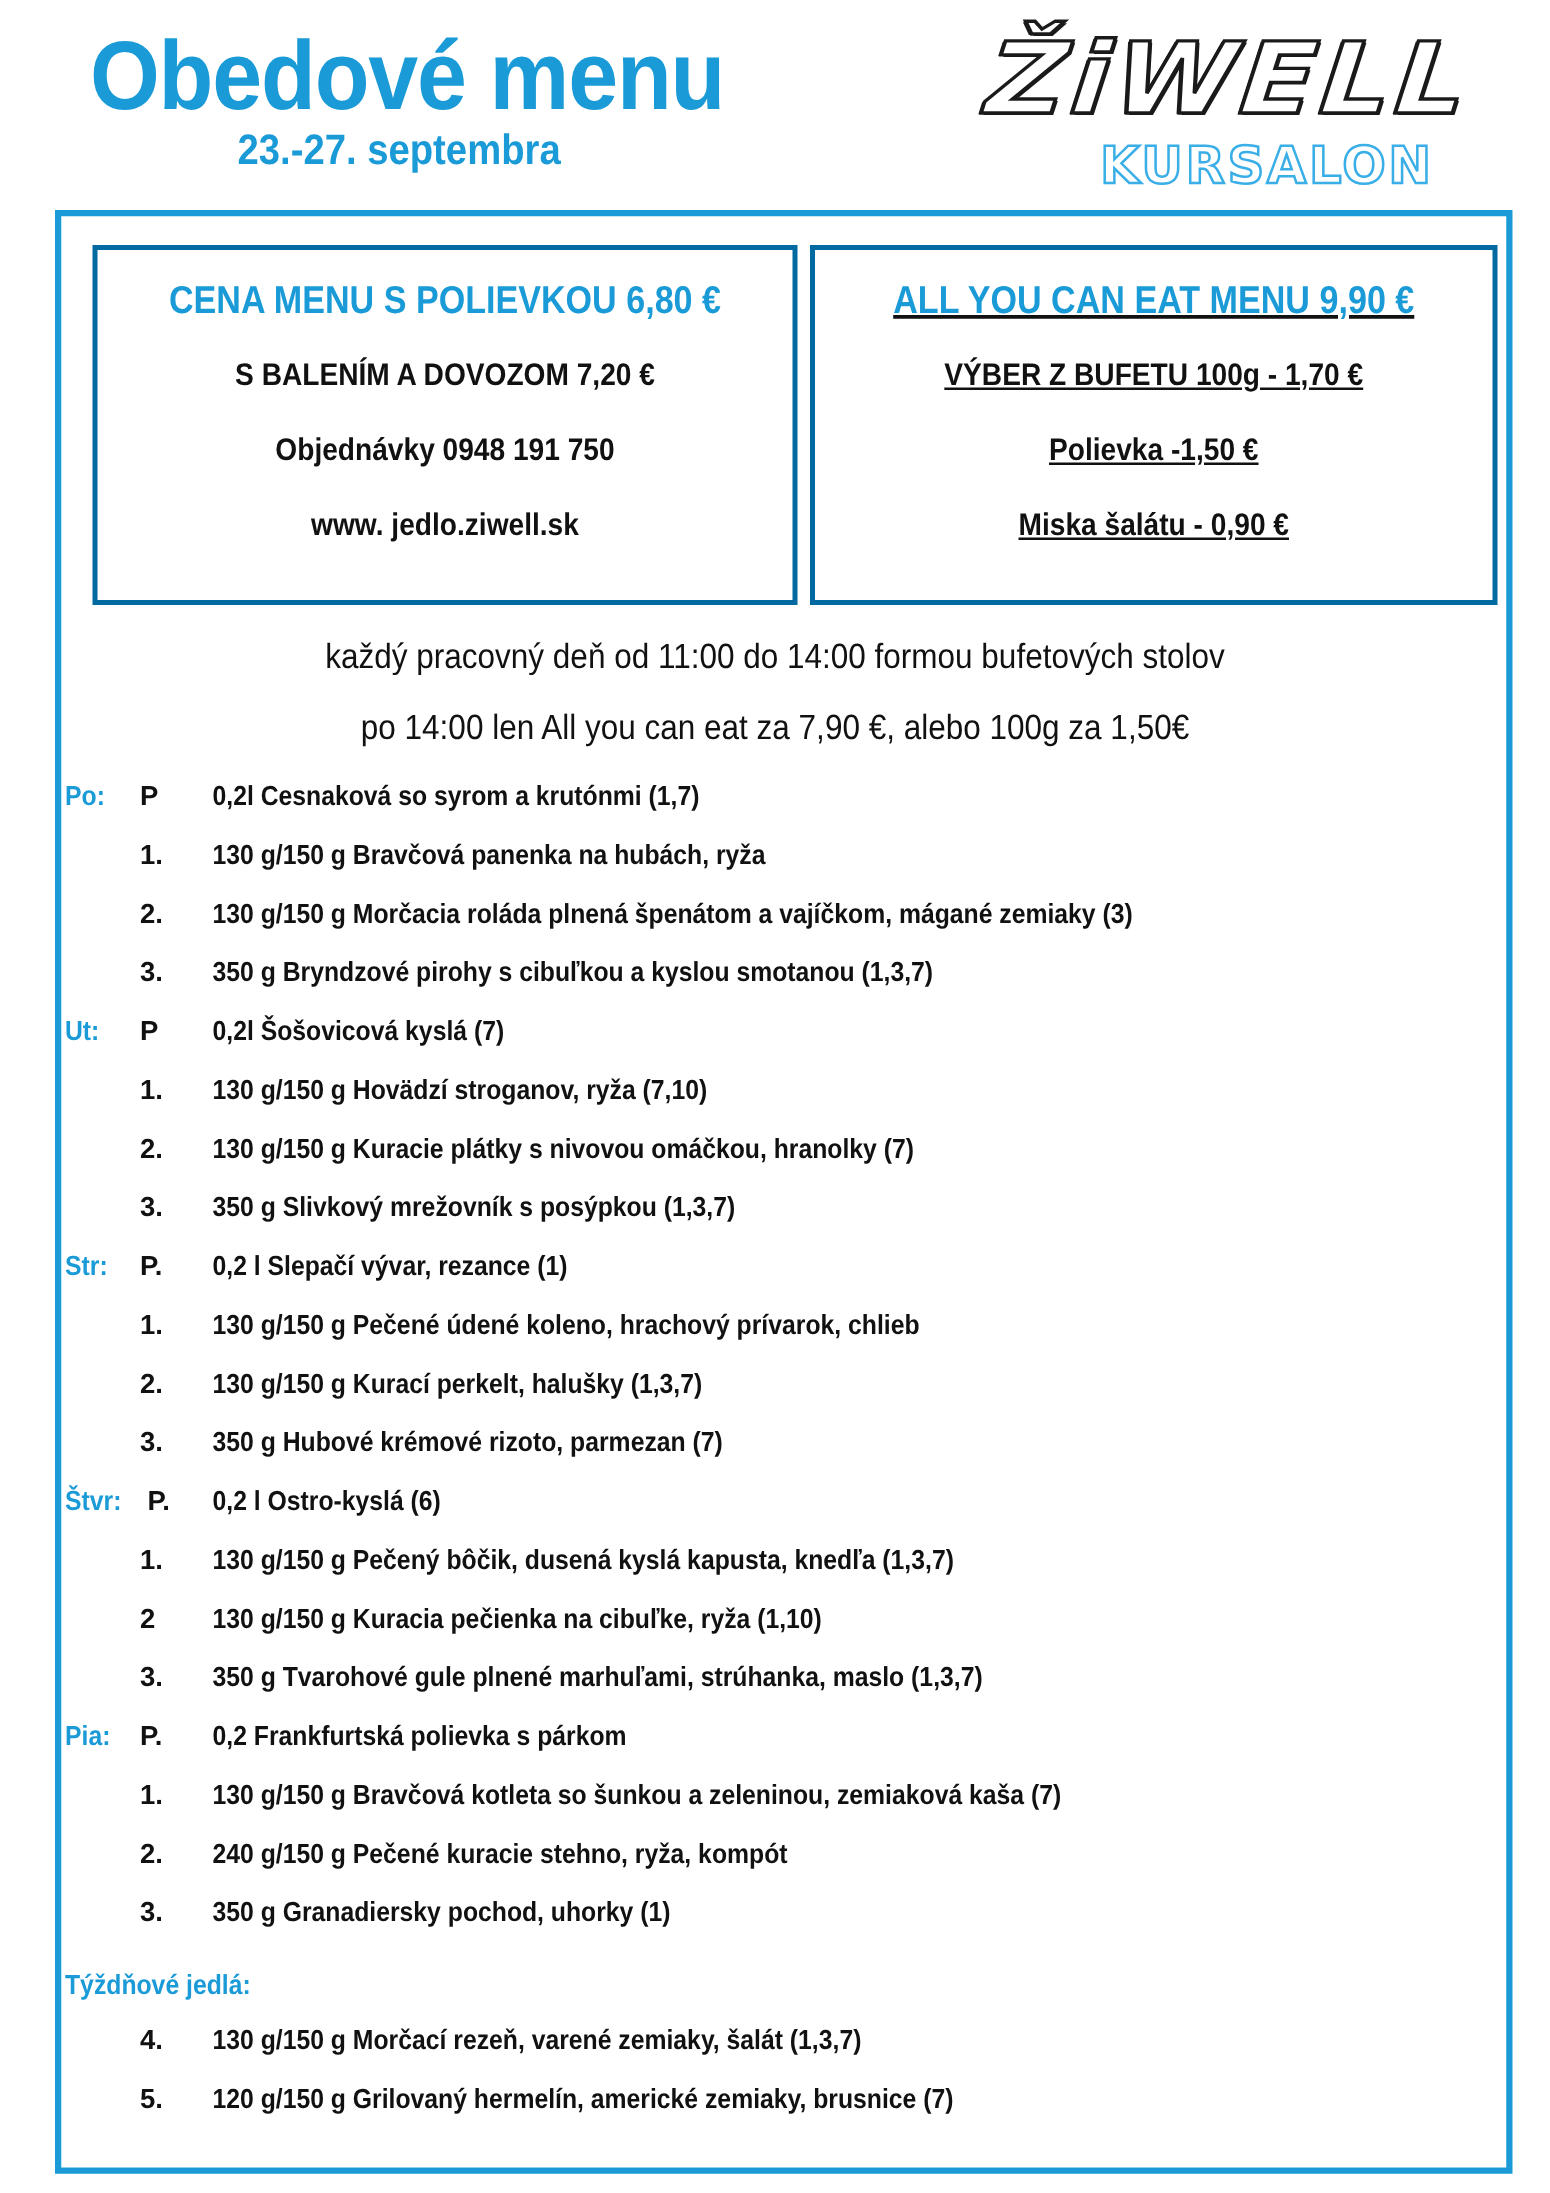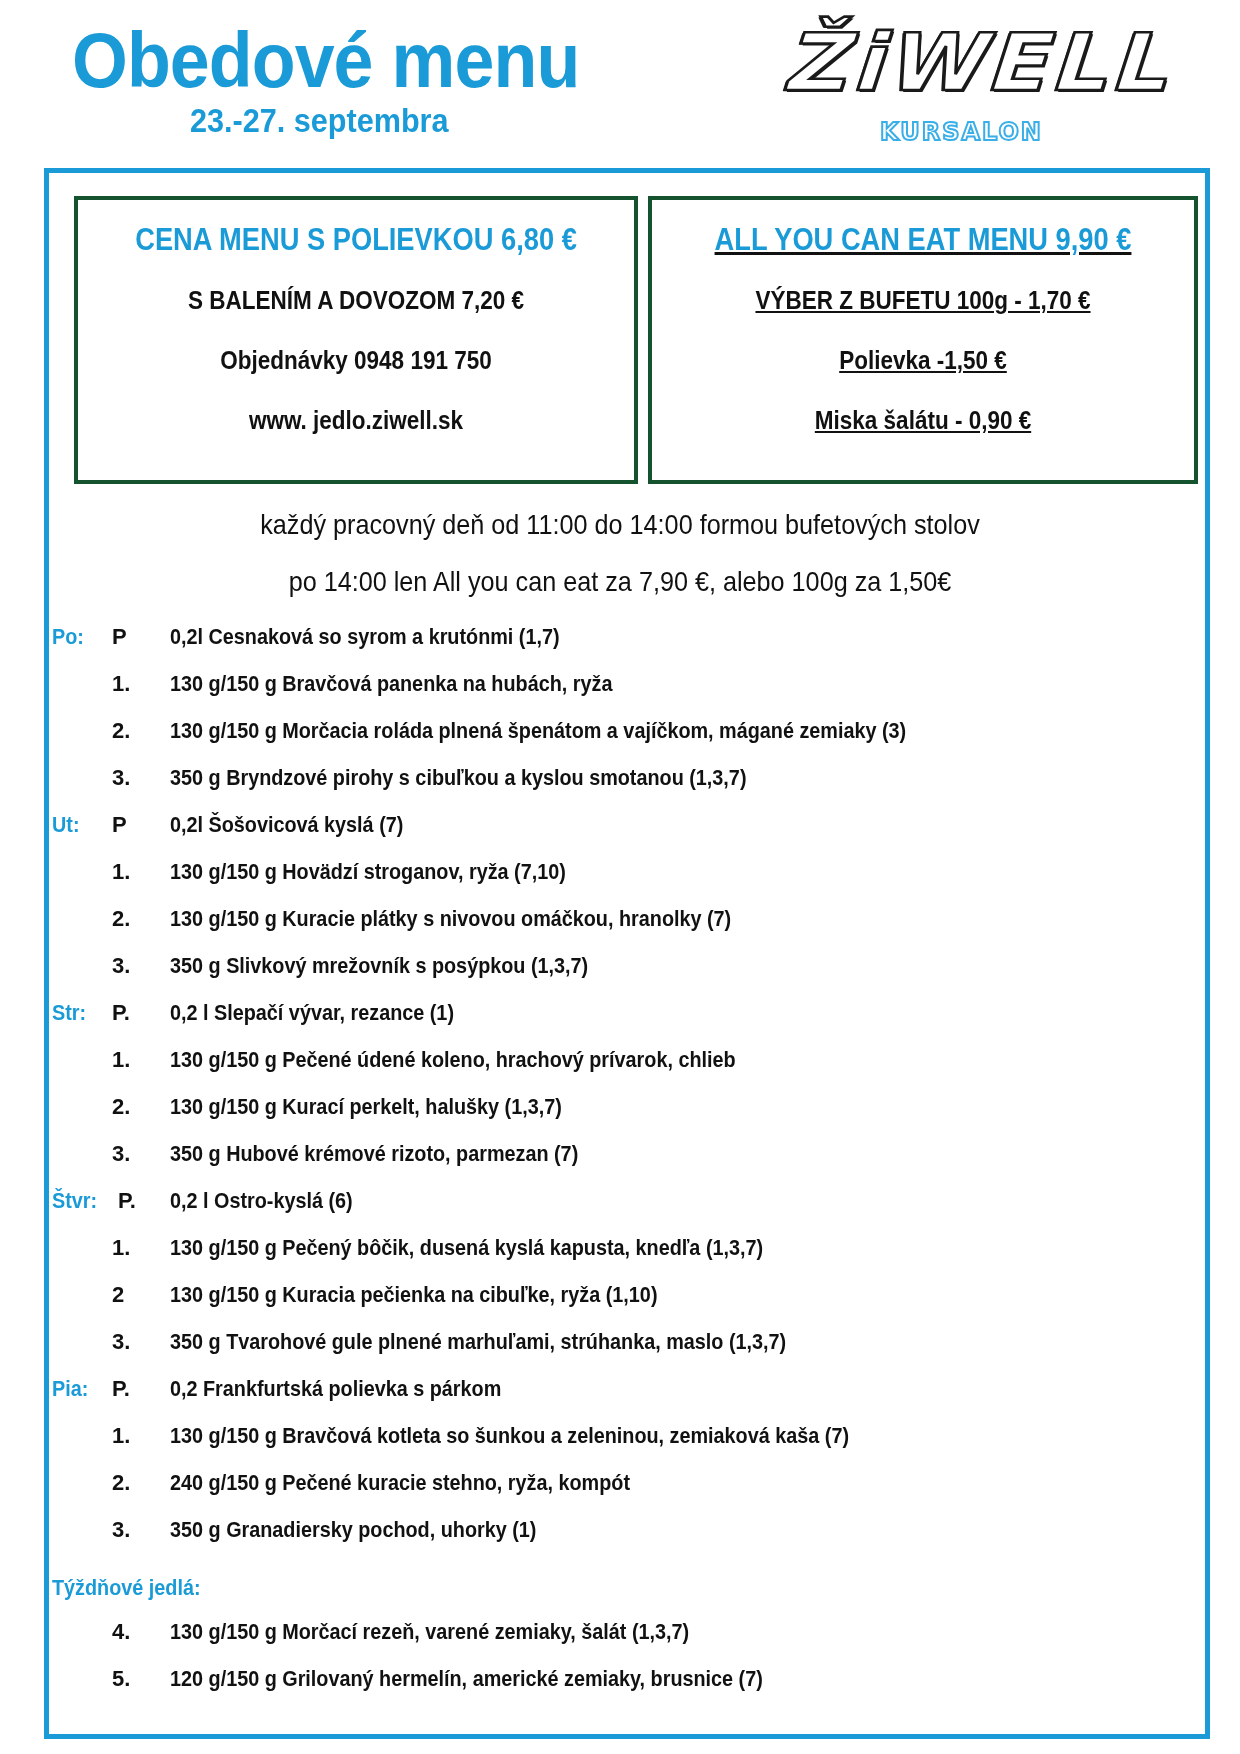--- a/index.html
+++ b/index.html
@@ -65,21 +65,21 @@
       white-space: nowrap;
     }
     .logo-main .hatch {
       text-shadow: 2px 2px 0 #1a1a1a, -2px 1px 0 #1a1a1a;
     }
     .logo-sub {
       position: absolute;
       left: 100px;
       top: 104px;
       font-family: "DejaVu Sans", sans-serif;
-      font-size: 24px;
+      font-size: 41px;
       font-weight: bold;
       color: #ffffff;
       -webkit-text-stroke: 2px #3aaee6;
       letter-spacing: 2px;
       line-height: 40px;
       white-space: nowrap;
     }
 
     
     .frame {
@@ -89,21 +89,21 @@
       width: 1156px;
       height: 1561px;
       border: 5px solid #1a9bd7;
     }
 
     
     .pricebox {
       position: absolute;
       top: 196px;
       height: 280px;
-      border: 4px solid #14532d;
+      border: 4px solid #0369a1;
       box-sizing: content-box;
       text-align: center;
     }
     .pricebox.left  { left: 74px;  width: 556px; }
     .pricebox.right { left: 648px; width: 542px; text-decoration: underline; }
     .pricebox .head {
       margin-top: 20px;
       font-size: 31px;
       font-weight: bold;
       color: #1a9bd7;

